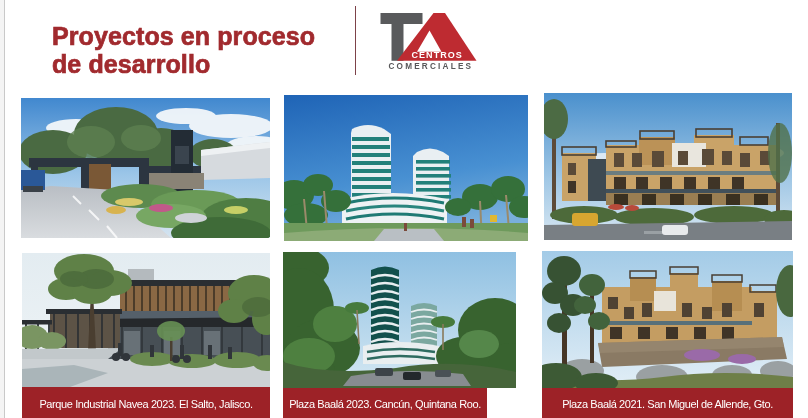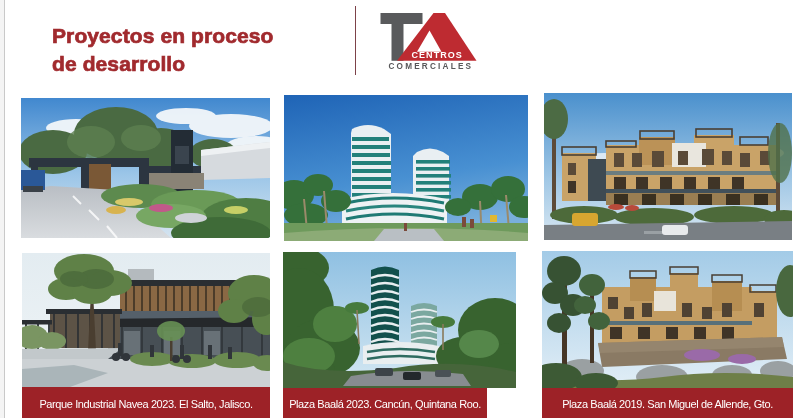--- a/index.html
+++ b/index.html
@@ -9,21 +9,21 @@
   .cap{background:#9d2227;color:#ffffff;font-size:11px;display:flex;
        align-items:center;justify-content:center;letter-spacing:-0.4px;white-space:nowrap;padding-top:2px;box-sizing:border-box;}
 </style>
 </head>
 <body>
 
 <div class="abs" style="left:0;top:0;width:3.5px;height:418px;background:#f4f4f4;"></div>
 
 <div class="abs" style="left:3.5px;top:0;width:1.2px;height:418px;background:#c9c9c9;"></div>
 
-<div class="abs" style="left:52px;top:22px;width:300px;color:#a12a2e;font-size:21px;font-weight:bold;line-height:28px;letter-spacing:0.1px;-webkit-text-stroke:0.7px #a12a2e;">Proyectos en proceso<br>de desarrollo</div>
+<div class="abs" style="left:52px;top:22px;width:300px;color:#a12a2e;font-size:25px;font-weight:bold;line-height:28px;letter-spacing:0.1px;-webkit-text-stroke:0.7px #a12a2e;">Proyectos en proceso<br>de desarrollo</div>
 
 <div class="abs" style="left:354.5px;top:6px;width:1.5px;height:69px;background:#7d4249;"></div>
 
 <svg class="abs" style="left:378px;top:8px;" width="104" height="64" viewBox="378 8 104 64">
 
   <g>
     <rect x="380.5" y="13" width="42" height="11" fill="#595a5c"></rect>
     <polygon points="391.5,24 403.5,24 403.5,60.8 391.5,60.8" fill="#595a5c"></polygon>
   </g>
 
@@ -602,13 +602,13 @@
 
   <g fill="#3d5a35">
     <ellipse cx="14" cy="126" rx="26" ry="14"></ellipse>
     <ellipse cx="54" cy="132" rx="22" ry="10"></ellipse>
   </g>
 
   <ellipse cx="248" cy="40" rx="14" ry="26" fill="#49683f"></ellipse>
 </svg>
 </div>
 
-<div class="abs cap" style="left:542px;top:388px;width:251px;height:30px;">Plaza Baalá 2019. San Miguel de Allende, Gto.</div>
+<div class="abs cap" style="left:542px;top:388px;width:251px;height:30px;">Plaza Baalá 2021. San Miguel de Allende, Gto.</div>
 
 </body></html>

